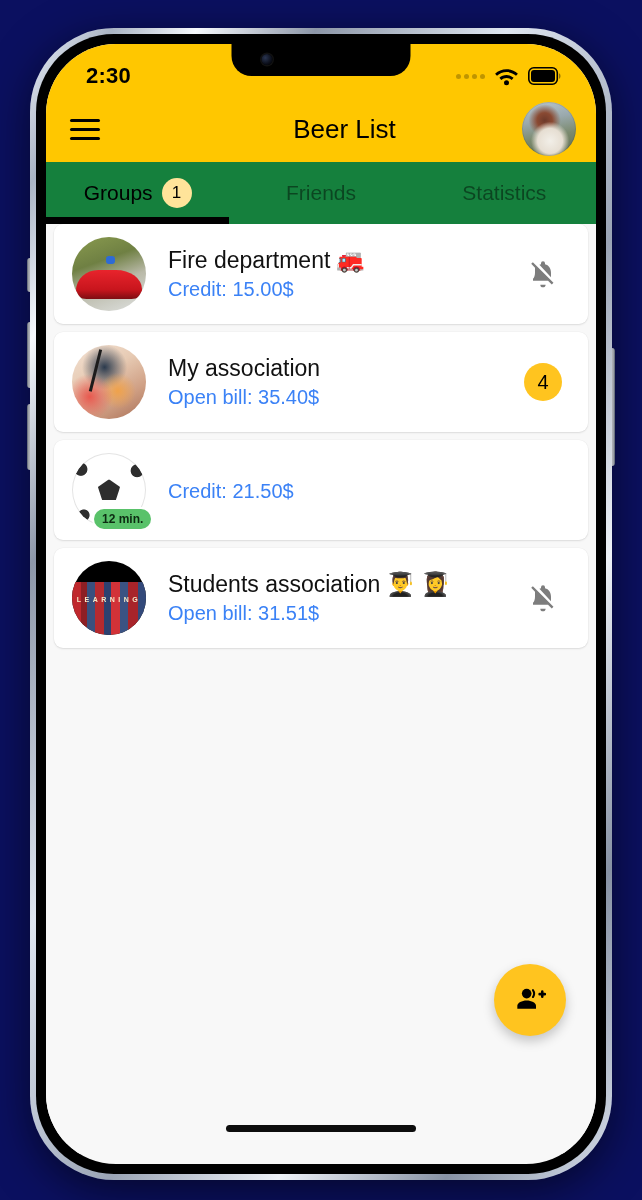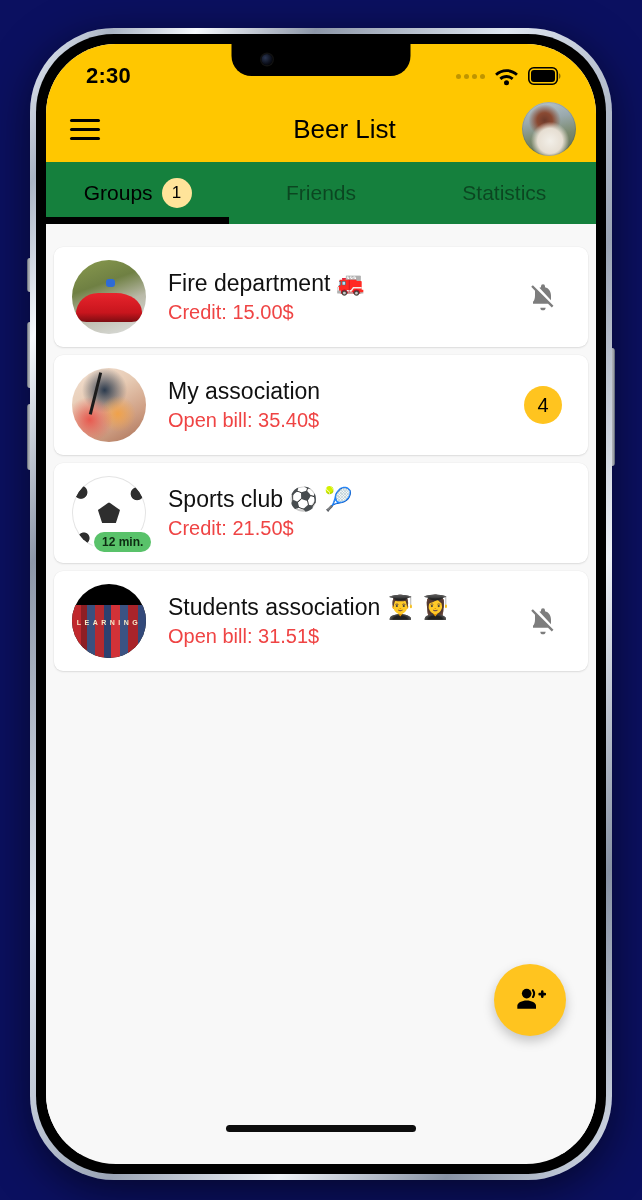--- a/index.html
+++ b/index.html
@@ -156,21 +156,21 @@
     position: absolute;
     left: 0; bottom: 0;
     width: 33.33%; height: 7px;
     background: #000;
   }
 
   
   .list-area {
     background: #f8f8f8;
     height: 878px;
-    padding: 23px 0 0 0;
+    padding: 0 0 0 0;
     position: relative;
     overflow: hidden;
   }
 
   .card {
     background: #fff;
     margin: 0 8px 8px 8px;
     border-radius: 9px;
     height: 100px;
     display: flex; align-items: center;
@@ -263,21 +263,21 @@
     white-space: nowrap;
     box-shadow: 0 0 0 2px #fff;
   }
 
   .card-text { margin-left: 22px; flex: 1; min-width: 0; }
   .card-title {
     font-size: 23px; color: #111; line-height: 1.18;
     white-space: nowrap; overflow: hidden;
   }
   .card-sub {
-    font-size: 20px; color: #ef4444; margin-top: 3px;
+    font-size: 20px; color: #3b82f6; margin-top: 3px;
     white-space: nowrap;
   }
 
   .card-right { flex: 0 0 auto; display: flex; align-items: center; justify-content: center; width: 46px; }
   .count-badge {
     width: 38px; height: 38px; border-radius: 50%;
     background: #ffc41f; color: #000;
     display: flex; align-items: center; justify-content: center;
     font-size: 20px;
   }
@@ -392,21 +392,20 @@
           <div class="count-badge">4</div>
         </div>
       </div>
 
       <div class="card">
         <div class="av-wrap">
           <div class="av soccer"></div>
           <div class="av-time-badge">12 min.</div>
         </div>
         <div class="card-text">
-          <div class="card-title">Sports club ⚽ 🎾</div>
           <div class="card-sub">Credit: 21.50$</div>
         </div>
         <div class="card-right"></div>
       </div>
 
       <div class="card">
         <div class="av-wrap">
           <div class="av books"></div>
         </div>
         <div class="card-text">

